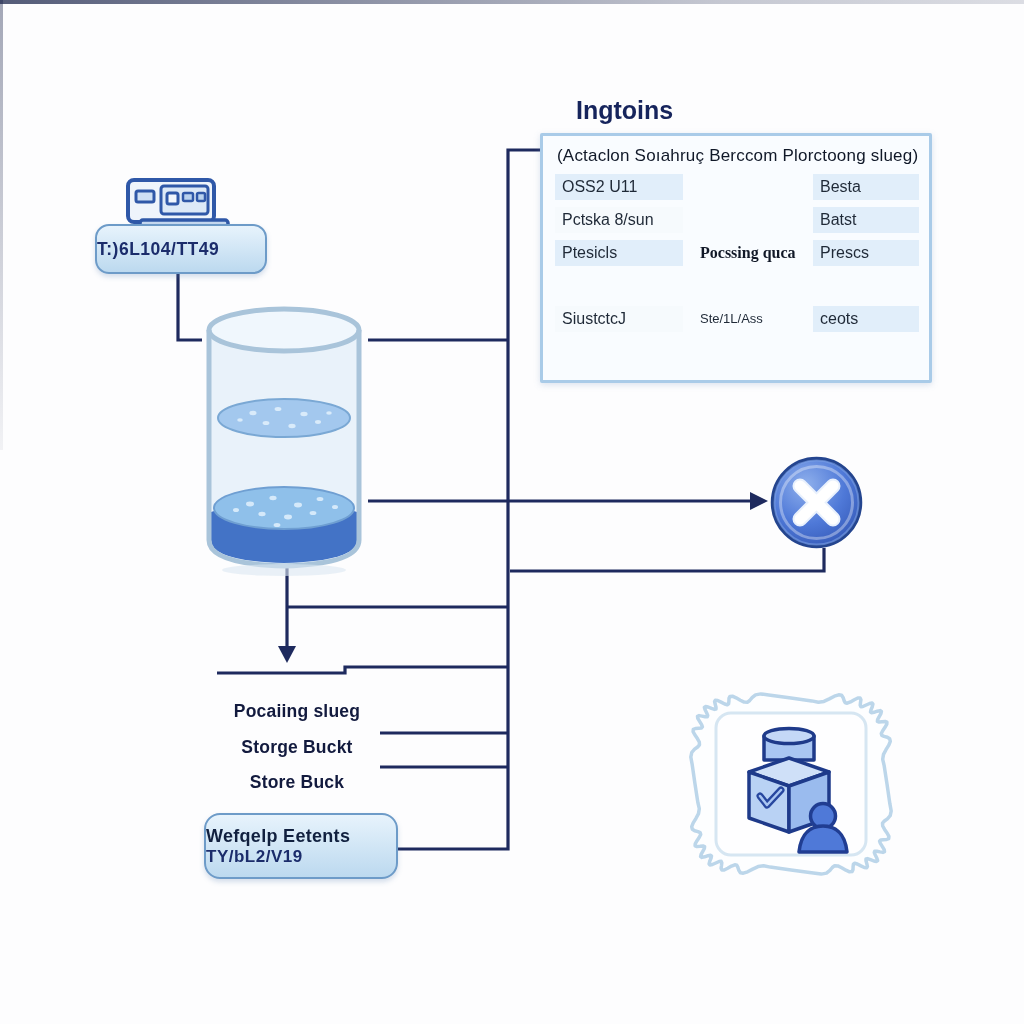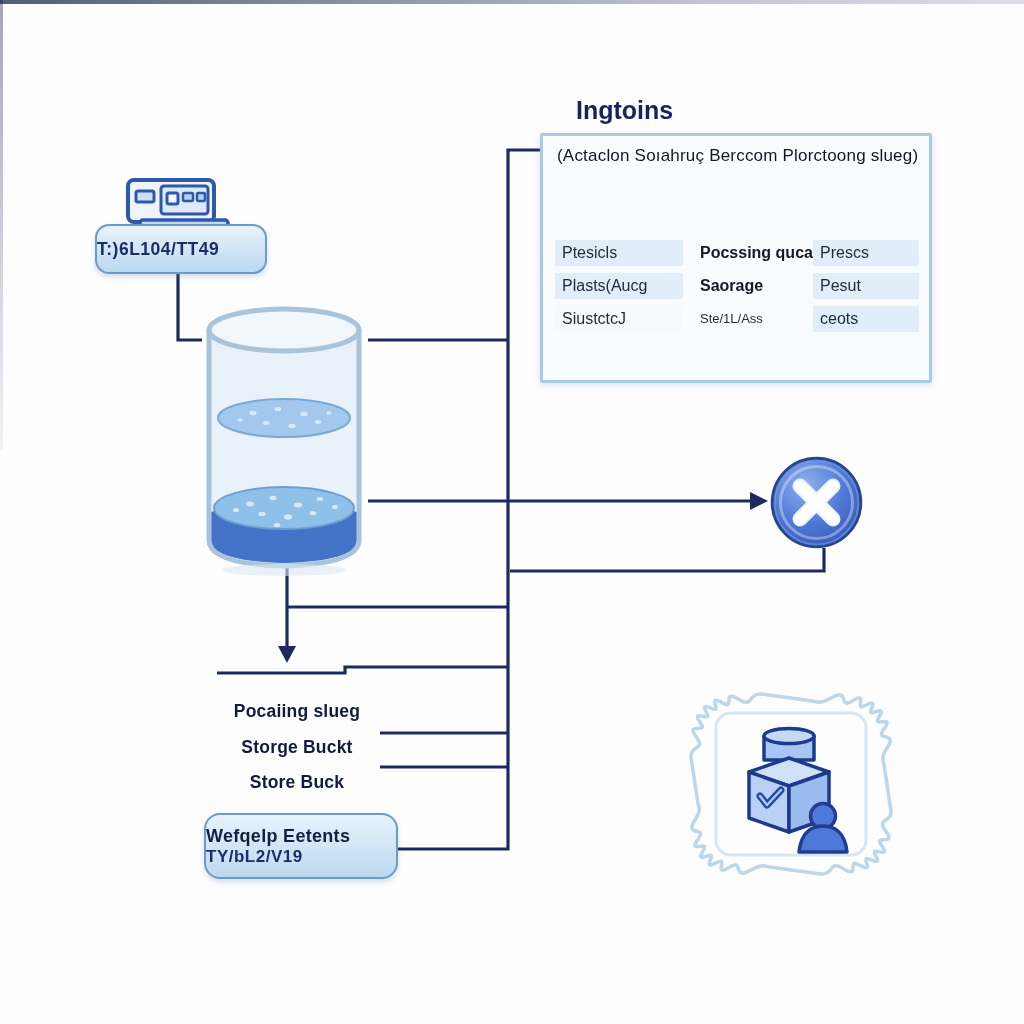--- a/index.html
+++ b/index.html
@@ -44,21 +44,21 @@
   }
   #ingest-header{position:absolute;left:14px;top:10px;width:364px;
     font-size:17px;color:#101828;letter-spacing:.2px;white-space:nowrap;}
   .trow{position:absolute;left:0;width:100%;height:28px;}
   .tcell{position:absolute;height:26px;line-height:26px;font-size:16px;color:#1f2937;
     padding-left:7px;box-sizing:border-box;white-space:nowrap;}
   .cl{left:12px;width:128px;background:#e1eefa;}
   .cm{left:150px;width:118px;background:transparent;}
   .cr{left:270px;width:106px;background:#e1eefa;}
   .unshaded{background:#f6fafd;}
-  .boldmid{font-weight:700;color:#111827;}
+  .boldmid{font-weight:700;color:#111827;font-family:Liberation Serif, serif;}
 
   
   .flow-label{width:210px;text-align:center;font-size:17.5px;font-weight:700;
     color:#121a3e;z-index:3;letter-spacing:.2px;}
   #flow-label-0{left:192px;top:701px;}
   #flow-label-1{left:192px;top:737px;}
   #flow-label-2{left:192px;top:772px;}
 
   svg{display:block;}
   .z2{z-index:2;} .z3{z-index:3;}
@@ -140,29 +140,34 @@
   <ellipse cx="86" cy="28" rx="75" ry="21" fill="#f0f7fd" stroke="#a9c4da" stroke-width="5"></ellipse>
 
   <path d="M11,28 L11,238 Q11,262 86,264 Q161,262 161,238 L161,28" fill="none" stroke="#a9c4da" stroke-width="5"></path>
   <ellipse cx="86" cy="268" rx="62" ry="6" fill="#dce8f2" opacity="0.6"></ellipse>
 </svg>
 
 <div id="ingest-title" class="abs">Ingtoins</div>
 <div id="ingest-panel" class="abs">
   <div id="ingest-header">(Actaclon Soıahruç Berccom Plorctoong slueg)</div>
 
+  <div class="trow" style="top:38px">
+    <span class="tcell cl">OSS2 U11</span>
+    <span class="tcell cm"></span>
+    <span class="tcell cr">Besta</span>
+  </div>
+  <div class="trow" style="top:71px">
+    <span class="tcell cl unshaded">Pctska 8/sun</span>
+    <span class="tcell cm"></span>
+    <span class="tcell cr">Batst</span>
+  </div>
   <div class="trow" style="top:104px">
     <span class="tcell cl">Ptesicls</span>
     <span class="tcell cm boldmid">Pocssing quca</span>
     <span class="tcell cr">Prescs</span>
-  </div>
-  <div class="trow" style="top:137px">
-    <span class="tcell cl">Plasts(Aucg</span>
-    <span class="tcell cm boldmid">Saorage</span>
-    <span class="tcell cr">Pesut</span>
   </div>
   <div class="trow" style="top:170px">
     <span class="tcell cl unshaded">SiustctcJ</span>
     <span class="tcell cm" style="font-size:13px">Ste/1L/Ass</span>
     <span class="tcell cr">ceots</span>
   </div>
 </div>
 
 <svg class="abs z3" style="left:769px;top:455px;" width="95" height="95" viewBox="0 0 95 95">
   <defs>

